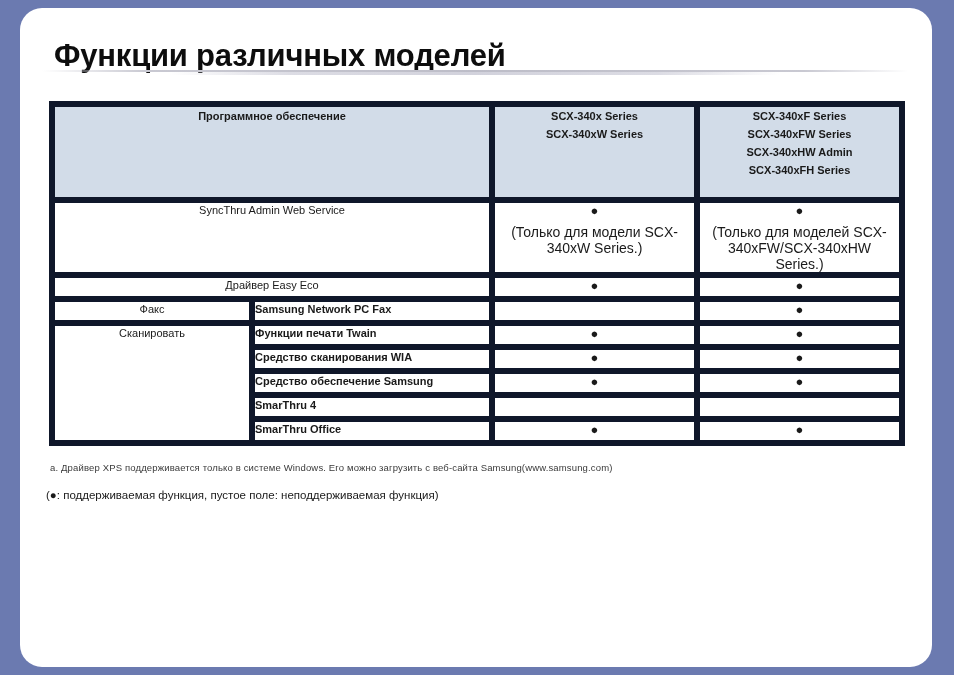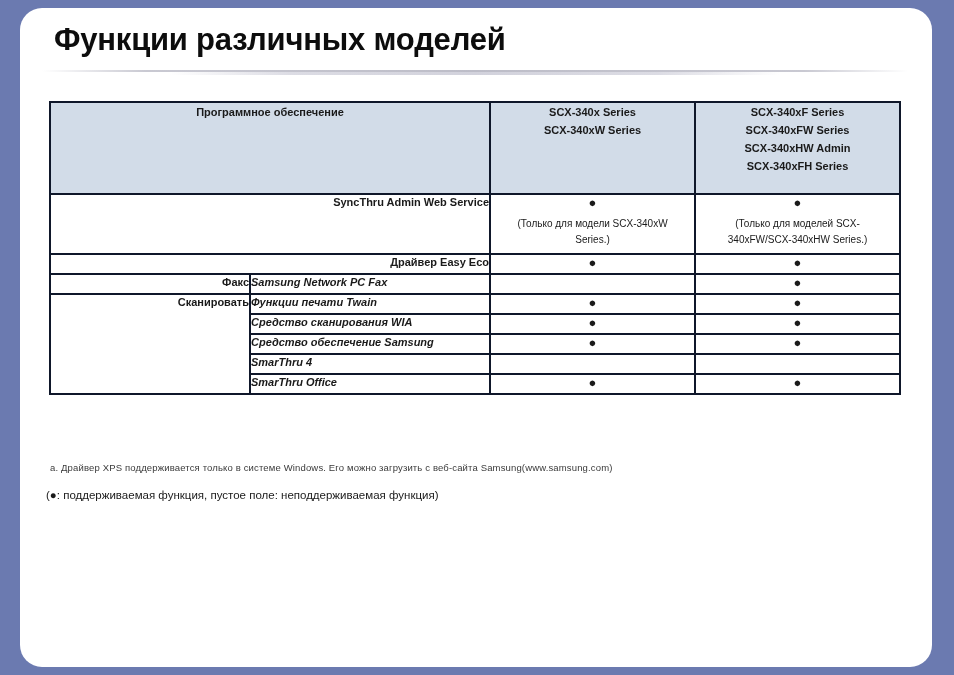--- a/index.html
+++ b/index.html
@@ -27,21 +27,21 @@
   #title-block {
     position: absolute;
     left: 0;
     top: 0;
     width: 912px;
     height: 68px;
   }
   #page-title {
     position: absolute;
     left: 34px;
-    top: 14px;
+    top: 30px;
     font-size: 31px;
     font-weight: bold;
     color: #0d0d0d;
     letter-spacing: -0.2px;
     white-space: nowrap;
   }
   #title-divider {
     position: absolute;
     left: 10px;
     top: 62px;
@@ -69,70 +69,69 @@
   
   #features-table {
     position: absolute;
     left: 29px;
     top: 93px;
     width: 850px;
     border-collapse: collapse;
     table-layout: fixed;
   }
   #features-table td, #features-table th {
-    border: 2px solid #0f172a;
+    border: 6px solid #0f172a;
     padding: 0;
     vertical-align: top;
     font-size: 11px;
     color: #1a1a1a;
   }
   thead th {
     background: #d2dce8;
     border-top: 2px solid #5b86ae;
     border-bottom: 1px solid #8ba9c4;
     font-weight: bold;
     text-align: center;
     vertical-align: middle;
     font-size: 11.5px;
     line-height: 18px;
     height: 90px;
   }
   .col-m1   { width: 205px; }
   .col-m2   { width: 205px; }
 
   .cell-label {
-    font-weight: bold;
+    font-weight: normal;
     font-size: 11.5px;
     padding: 8px 0 8px 9px;
-    text-align: right;
+    text-align: center;
     line-height: 15px;
   }
   .cell-label-sub {
     font-weight: bold;
     font-size: 11.5px;
     padding: 8px 0 8px 9px;
     text-align: left;
     line-height: 15px;
-    font-style: italic;
   }
   .cell-mark {
     text-align: center;
     vertical-align: top;
     padding-top: 7px;
     font-size: 11px;
     line-height: 16px;
   }
   .bullet {
     display: block;
     font-size: 13px;
     line-height: 16px;
   }
   .note {
     display: block;
-    font-size: 10px;
+    font-size: 14px;
     line-height: 16px;
     padding: 5px 10px 0 10px;
     font-weight: normal;
   }
   .row-tall td { height: 58px; }
   .row-std  td { height: 18px; }
   .spanner  { vertical-align: top; }
   td.blank { }
 
   

